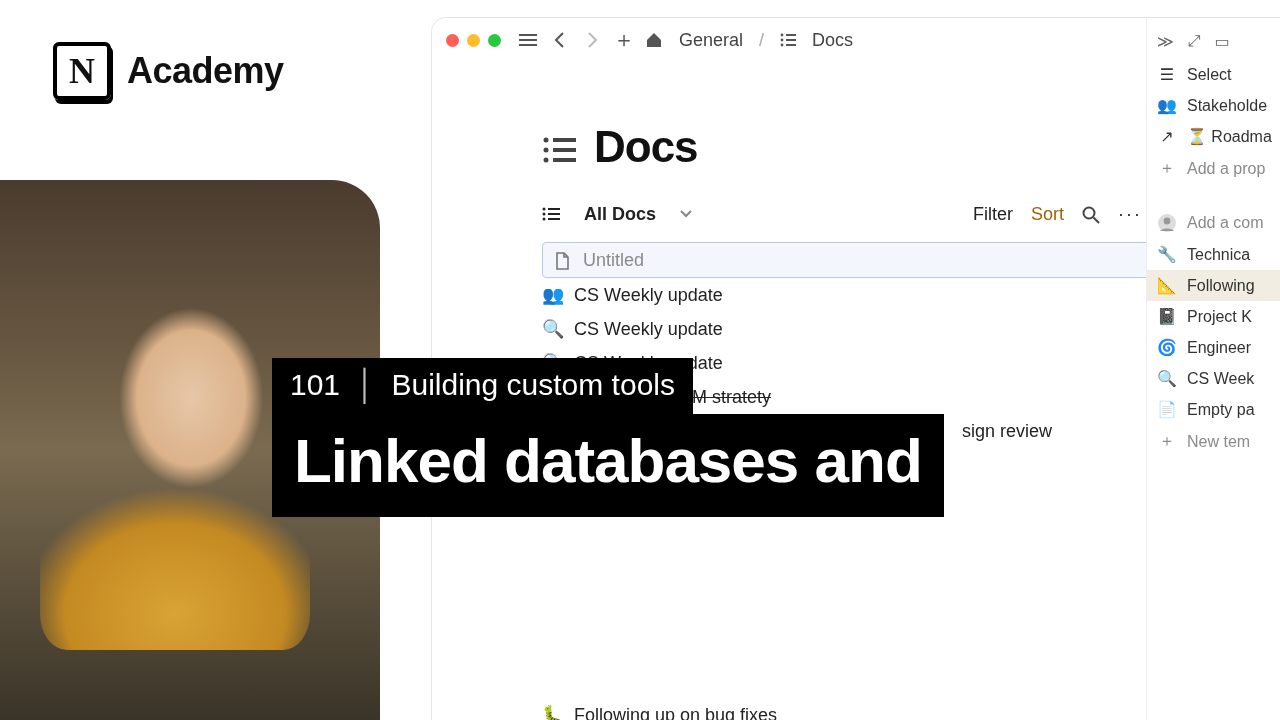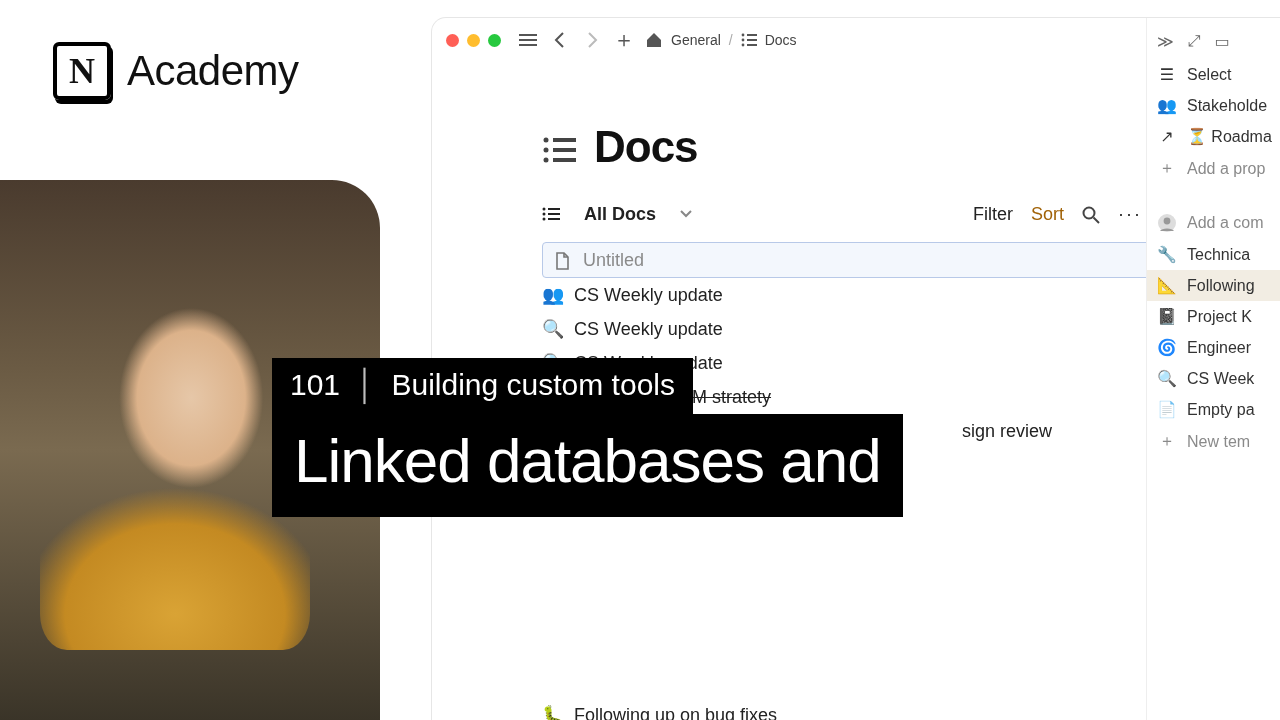--- a/index.html
+++ b/index.html
@@ -2,35 +2,35 @@
 <html><head>
 <meta charset="utf-8">
 <style>
   * { box-sizing: border-box; margin: 0; padding: 0; }
   html, body { width: 1280px; height: 720px; overflow: hidden; font-family: -apple-system, BlinkMacSystemFont, "Segoe UI", Helvetica, Arial, sans-serif; background: #fff; color: #111; }
   .stage { position: relative; width: 1280px; height: 720px; }
 
   
   .academy { position: absolute; left: 53px; top: 42px; display: flex; align-items: center; gap: 16px; }
   .logo-box { width: 58px; height: 58px; border: 4px solid #000; border-radius: 6px; box-shadow: 2px 4px 0 #000; display:flex; align-items:center; justify-content:center; font-family: Georgia, 'Times New Roman', serif; font-weight: 700; font-size: 36px; }
-  .academy-text { font-size: 42px; font-weight: 400; letter-spacing: -0.5px; }
+  .academy-text { font-size: 36px; font-weight: 700; letter-spacing: -0.5px; }
 
   
   .presenter { position: absolute; left: 0; top: 180px; width: 380px; height: 540px; border-top-right-radius: 48px; background: linear-gradient(180deg,#4a3b2e 0%, #6b5b44 35%, #7a6a50 50%, #3a3428 100%); overflow:hidden; }
   .presenter::after{ content:""; position:absolute; left:40px; top:110px; width:270px; height:360px; background: radial-gradient(120px 150px at 56% 30%, #e6c7a8 0%, #dcb28a 45%, transparent 60%),
                     radial-gradient(220px 180px at 50% 90%, #d9a335 0%, #c48a22 50%, transparent 70%); border-radius: 40% 40% 10% 10%; }
 
   
   .notion { position: absolute; left: 432px; top: 18px; width: 848px; height: 702px; background: #fff; border-top-left-radius: 14px; box-shadow: 0 0 0 1px #e6e6e6; }
   .win-toolbar { display:flex; align-items:center; gap:10px; height:44px; padding: 0 14px; color:#555; font-size:18px; }
   .traffic { display:flex; gap:8px; margin-right:6px; }
   .dot { width:13px; height:13px; border-radius:50%; }
   .dot.r{background:#ff5f56;} .dot.y{background:#ffbd2e;} .dot.g{background:#27c93f;}
   .tb-ic { width:22px; display:flex; justify-content:center; color:#666; }
-  .crumb { display:flex; align-items:center; gap:8px; color:#444; font-size:14px; }
+  .crumb { display:flex; align-items:center; gap:16px; color:#444; font-size:18px; }
   .crumb .sep{ color:#aaa; }
   .crumb svg{ display:block; }
 
   .page-pad { padding: 60px 0 0 110px; }
   .page-title { display:flex; align-items:center; gap:18px; font-size:44px; font-weight:800; letter-spacing:-1px; }
   .page-title .list-ic { color:#444; }
 
   .view-bar { display:flex; align-items:center; gap:18px; margin-top:26px; font-size:18px; color:#222; padding-right:28px; }
   .view-select{ display:flex; align-items:center; gap:24px; font-weight:600; }
   .grow{ flex:1; }
@@ -50,21 +50,21 @@
   .side{ position:absolute; right:0; top:18px; width:134px; height:702px; background:#fff; border-left:1px solid #eee; padding-top:6px; font-size:16px; color:#333; }
   .side-top{ display:flex; gap:14px; padding:8px 10px; color:#666; }
   .side-item{ display:flex; align-items:center; gap:10px; padding:6px 0 6px 10px; white-space:nowrap; overflow:hidden; }
   .side-item .ic{ width:20px; text-align:center; }
   .side-hint{ color:#9a9a9a; padding:14px 0 6px 10px; }
 
   
   .overlay{ position:absolute; left:272px; top:358px; color:#fff; }
   .ov-top{ background:#000; display:inline-block; padding:10px 18px 12px; font-size:30px; font-weight:400; }
   .ov-top .bar{ margin:0 8px; color:#bdbdbd; }
-  .ov-main{ background:#000; padding:12px 22px 22px; font-size:62px; line-height:1.12; font-weight:400; letter-spacing:-1px; max-width: 1008px;}
+  .ov-main{ background:#000; padding:12px 22px 22px; font-size:62px; line-height:1.12; font-weight:700; letter-spacing:-1px; max-width: 1008px;}
 
   svg{ display:inline-block; vertical-align:middle; }
 
 </style>
 </head>
 <body>
 
 <div class="stage">
 
   <div class="academy">

